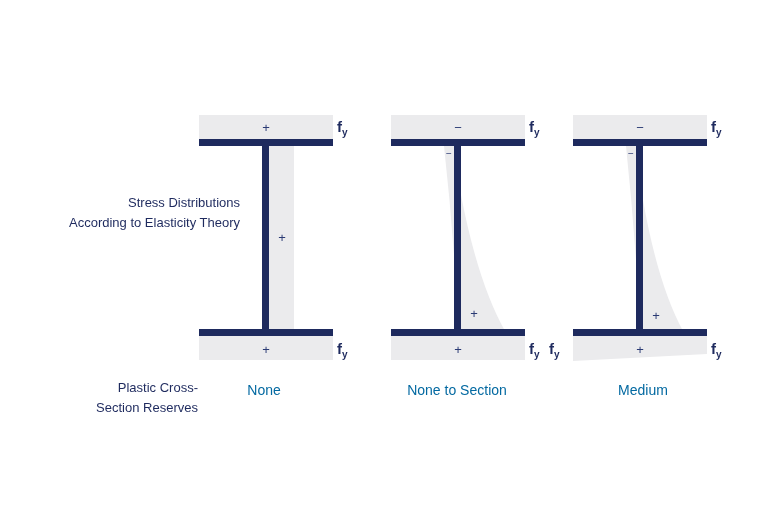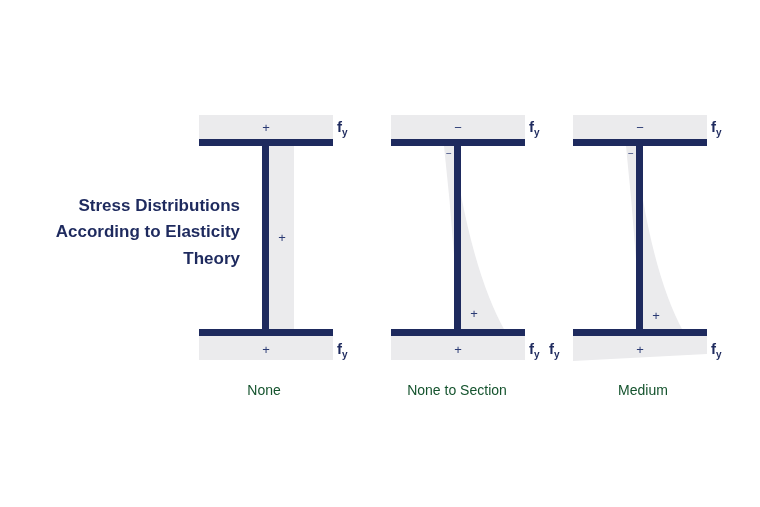--- a/index.html
+++ b/index.html
@@ -16,22 +16,22 @@
     color: #1e2a5e;
   }
   #stage {
     position: absolute;
     left: 0; top: 0;
     width: 760px;
     height: 507px;
   }
   .label-block {
     position: absolute;
-    font-weight: bold;
-    font-size: 17px;
+    font-weight: normal;
+    font-size: 13px;
     line-height: 1.55;
     color: #1e2a5e;
     white-space: pre-line;
   }
   #elasticity-label {
     left: 8px;
     top: 193px;
     width: 232px;
     text-align: right;
   }
@@ -39,21 +39,21 @@
     left: 8px;
     top: 378px;
     width: 190px;
     text-align: right;
   }
   .caption {
     position: absolute;
     top: 382px;
     font-size: 14px;
     font-weight: normal;
-    color: #14532d;
+    color: #0369a1;
     text-align: center;
     width: 200px;
   }
   svg { display: block; }
   .fy {
     font-size: 15px;
     font-weight: bold;
     fill: #1e2a5e;
     font-family: "Liberation Sans", sans-serif;
   }
@@ -71,20 +71,22 @@
   }
 </style>
 </head>
 <body>
 
 <div id="stage">
 
   <div class="label-block" id="elasticity-label">Stress Distributions
 According to Elasticity Theory</div>
 
+  <div class="label-block" id="plastic-label">Plastic Cross-
+Section Reserves</div>
 
   <svg id="beam-1" style="position:absolute; left:190px; top:105px;" width="160" height="260" viewBox="0 0 160 260">
 
     <rect x="9" y="10" width="134" height="25" fill="#ebebed"></rect>
 
     <rect x="79" y="40" width="25" height="185" fill="#ebebed"></rect>
 
     <rect x="9" y="230" width="134" height="25" fill="#ebebed"></rect>
 
     <rect x="9" y="34" width="134" height="7" fill="#1e2a5e"></rect>

